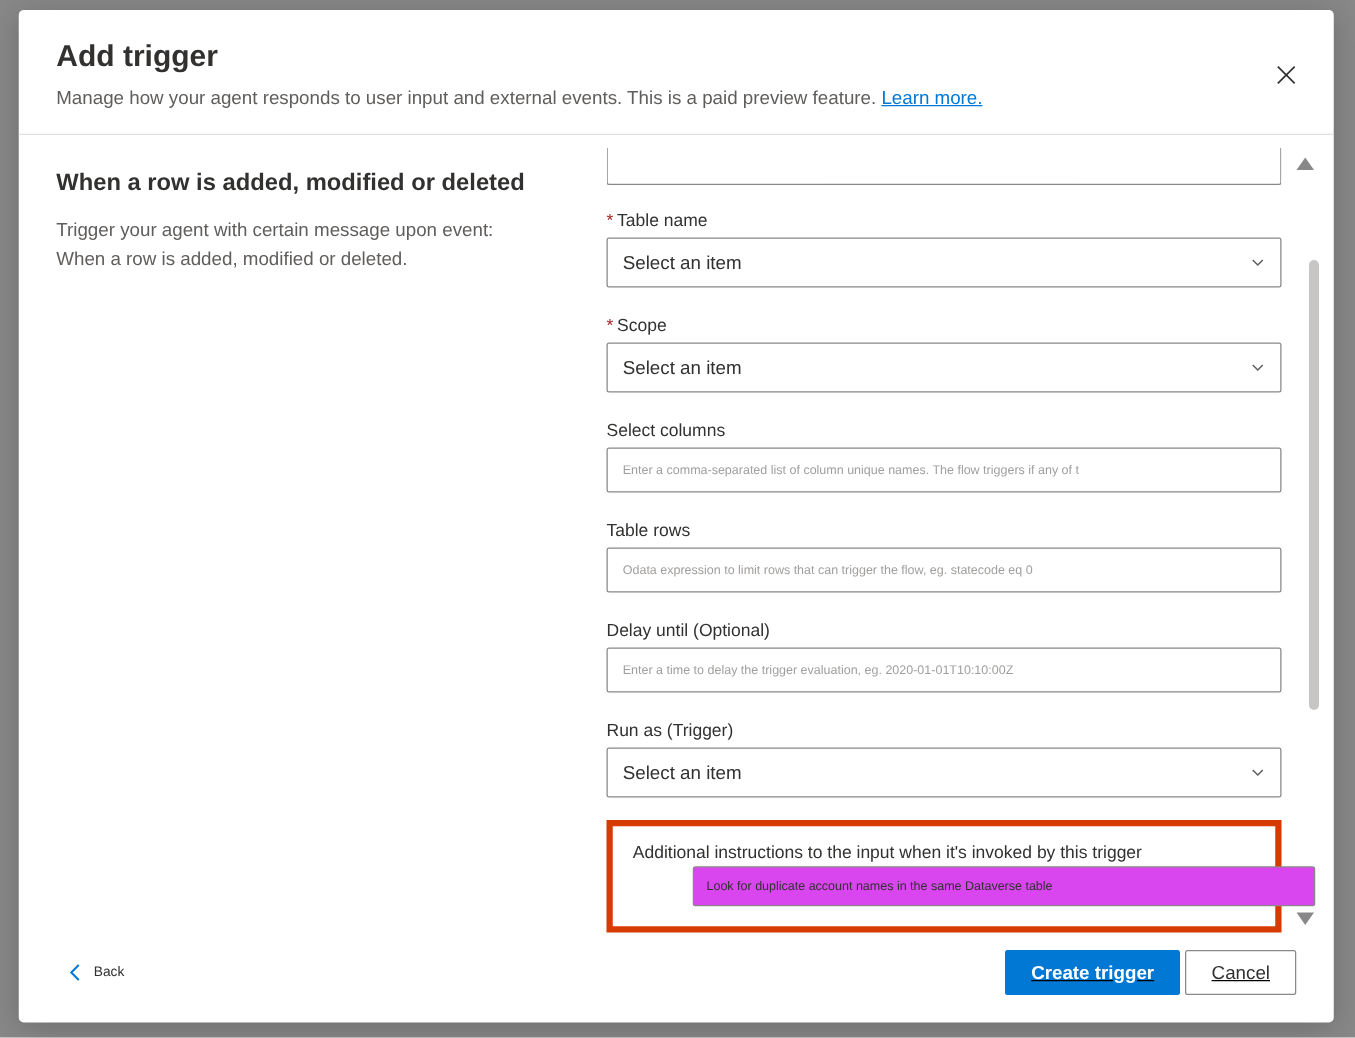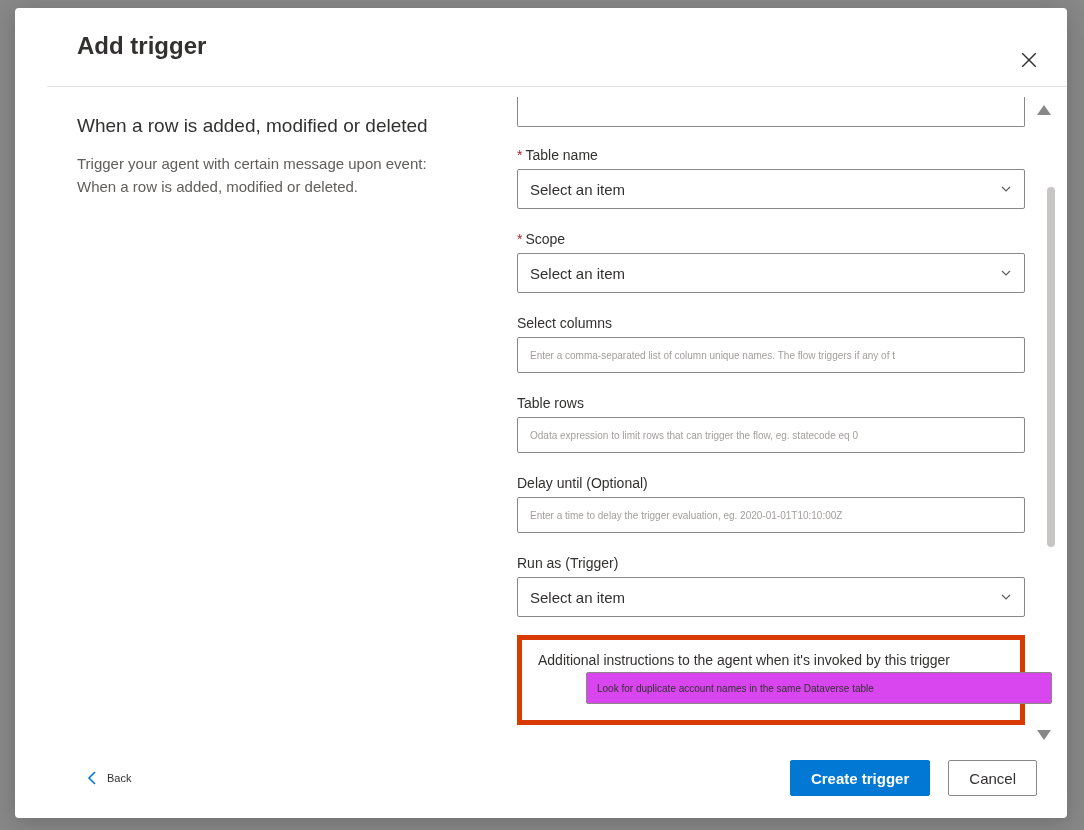--- a/index.html
+++ b/index.html
@@ -15,21 +15,20 @@
     position: absolute;
     left: 15px;
     top: 8px;
     width: 1052px;
     height: 810px;
     background: #fff;
     border-radius: 4px;
     box-shadow: 0 4px 24px rgba(0,0,0,0.2);
     display: flex;
     flex-direction: column;
-    padding-left: 32px;
   }
   .modal-header {
     padding: 24px 30px 18px 30px;
     border-bottom: 1px solid #e1e1e1;
     position: relative;
   }
   .modal-title {
     font-size: 24px;
     font-weight: 600;
     color: #323130;
@@ -63,21 +62,21 @@
     display: flex;
     flex: 1;
     overflow: hidden;
   }
   .left-panel {
     width: 440px;
     padding: 28px 30px;
   }
   .left-title {
     font-size: 19px;
-    font-weight: 400;
+    font-weight: 700;
     color: #323130;
     margin-bottom: 16px;
   }
   .left-desc {
     font-size: 15px;
     color: #605e5c;
     line-height: 1.5;
   }
   .right-panel {
     flex: 1;
@@ -192,21 +191,22 @@
     border: none;
     font-family: inherit;
   }
   .back-link svg {
     width: 10px;
     height: 16px;
     color: #0078d4;
   }
   .footer-right {
     display: flex;
-    gap: 18px;
+    gap: 4px;
+    text-decoration: underline;
   }
   .btn {
     height: 36px;
     padding: 0 20px;
     border-radius: 2px;
     font-size: 15px;
     font-family: inherit;
     cursor: pointer;
     border: 1px solid #8a8886;
     background: #fff;
@@ -228,20 +228,23 @@
     border-radius: 4px;
   }
 </style>
 </head>
 <body>
 
 <div class="modal">
 
   <div class="modal-header">
     <h1 class="modal-title">Add trigger</h1>
+    <p class="modal-subtitle">
+      <span>Manage how your agent responds to user input and external events. This is a paid preview feature. </span><a href="#">Learn more.</a>
+    </p>
     <button class="close-btn">
       <svg viewBox="0 0 16 16" fill="none" stroke="currentColor" stroke-width="1.2">
         <line x1="2" y1="2" x2="14" y2="14"></line>
           <line x1="14" y1="2" x2="2" y2="14"></line>
       </svg>
     </button>
   </div>
 
   <div class="modal-body">
     <div class="left-panel">
@@ -293,21 +296,21 @@
         <label class="form-label">Run as (Trigger)</label>
         <div class="select-control">
           <span class="value">Select an item</span>
           <svg class="chevron" viewBox="0 0 12 12" fill="none" stroke="#605e5c" stroke-width="1.2">
               <polyline points="2,4 6,8 10,4"></polyline>
             </svg>
         </div>
       </div>
 
       <div class="highlight-box">
-        <label class="form-label" style="margin-bottom:4px;">Additional instructions to the agent when it's invoked by this trigger</label>
+        <label class="form-label" style="margin-bottom:4px;">Additional instructions to the input when it's invoked by this trigger</label>
         <input class="instructions-input" type="text" value="Look for duplicate account names in the same Dataverse table" style="">
       </div>
 
       <div class="scrollbar-thumb"></div>
       <div class="scroll-arrow down"></div>
     </div>
   </div>
 
   <div class="modal-footer">
     <button class="back-link">

